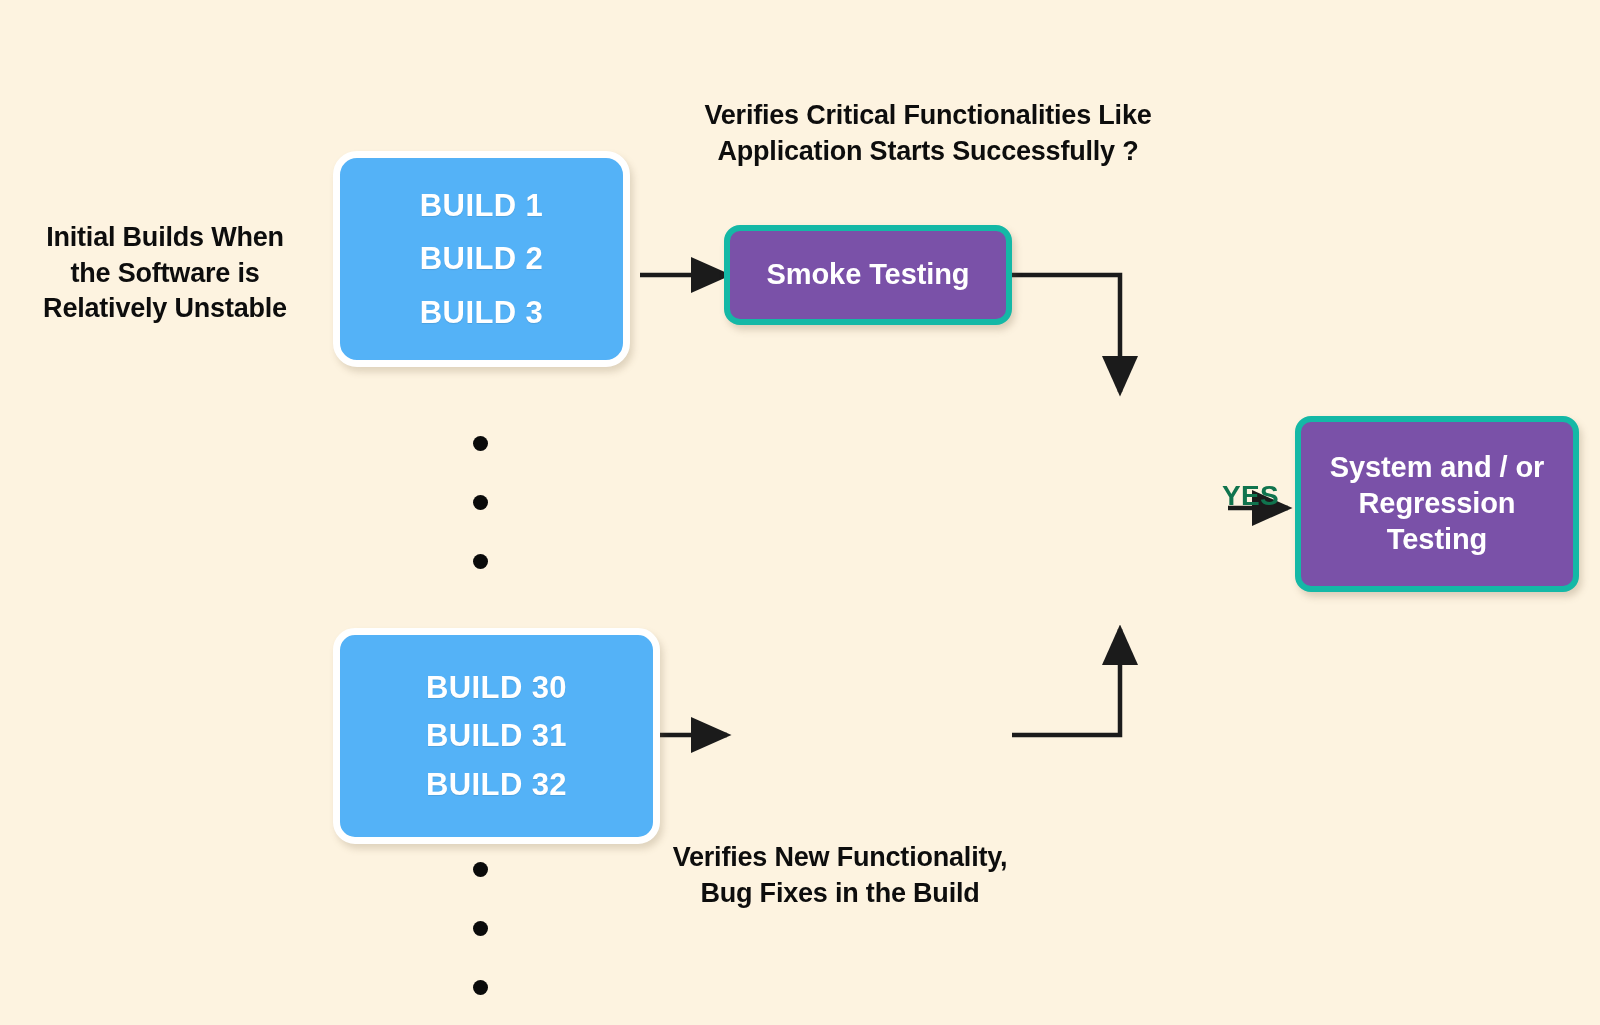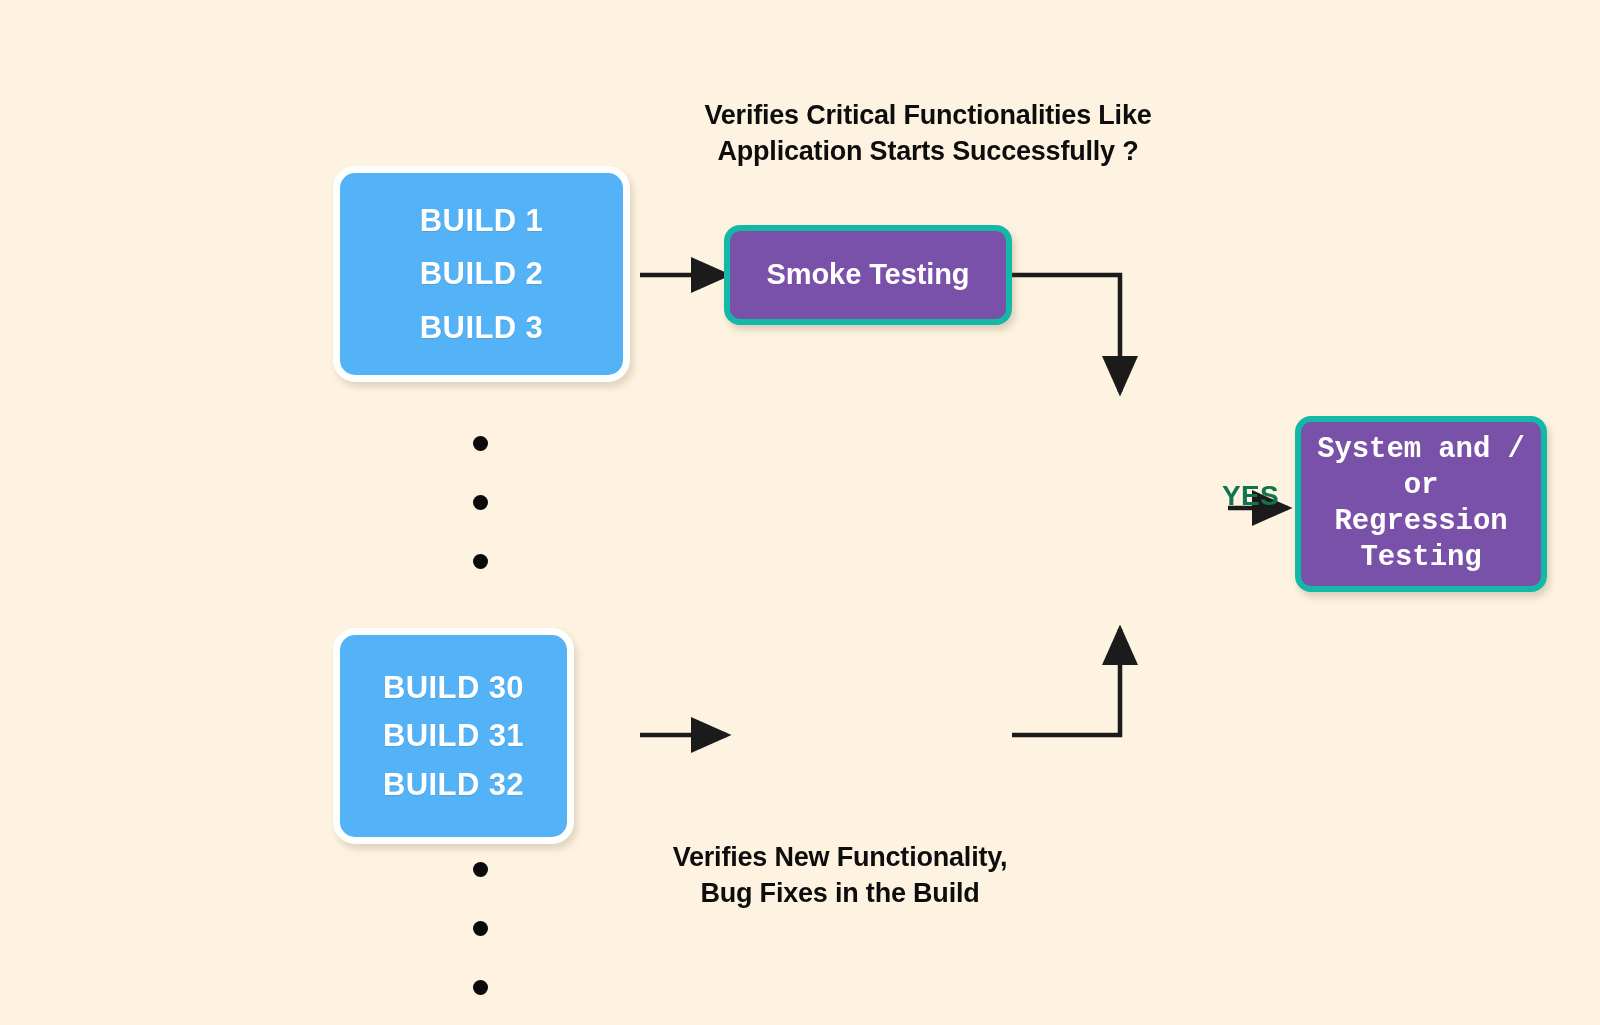--- a/index.html
+++ b/index.html
@@ -149,55 +149,58 @@
 
     <path d="M 1012,275 L 1120,275 L 1120,392" stroke="#1b1b1b" stroke-width="4.5" fill="none" stroke-linejoin="miter" marker-end="url(#arrowhead)"></path>
 
     <path d="M 640,735 L 727,735" stroke="#1b1b1b" stroke-width="4.5" fill="none" marker-end="url(#arrowhead)"></path>
 
     <path d="M 1012,735 L 1120,735 L 1120,629" stroke="#1b1b1b" stroke-width="4.5" fill="none" stroke-linejoin="miter" marker-end="url(#arrowhead)"></path>
 
     <path d="M 1228,508 L 1288,508" stroke="#1b1b1b" stroke-width="4.5" fill="none" marker-end="url(#arrowhead)"></path>
   </svg>
 
+  <div class="caption" style="left:20px; top:220px; width:290px;">Initial Builds When
+the Software is
+Relatively Unstable</div>
 
   <div class="caption" style="left:648px; top:98px; width:560px;">Verifies Critical Functionalities Like
 Application Starts Successfully ?</div>
 
 
   <div class="caption" style="left:620px; top:840px; width:440px;">Verifies New Functionality,
 Bug Fixes in the Build</div>
 
-  <div class="build-box" style="left:333px; top:166px; width:297px; height:216px; padding:12px 0;">
+  <div class="build-box" style="left:333px; top:151px; width:297px; height:216px; padding:12px 0;border-radius:24px;">
     <span class="build-line">BUILD 1</span>
     <span class="build-line">BUILD 2</span>
     <span class="build-line">BUILD 3</span>
   </div>
 
   <div class="dot" style="left:473px; top:436px;"></div>
   <div class="dot" style="left:473px; top:495px;"></div>
   <div class="dot" style="left:473px; top:554px;"></div>
 
-  <div class="build-box" style="left:333px; top:628px; width:241px; height:216px; padding:22px 0;">
+  <div class="build-box" style="left:333px; top:628px; width:327px; height:216px; padding:22px 0;">
     <span class="build-line">BUILD 30</span>
     <span class="build-line">BUILD 31</span>
     <span class="build-line">BUILD 32</span>
   </div>
 
   <div class="dot" style="left:473px; top:862px;"></div>
   <div class="dot" style="left:473px; top:921px;"></div>
   <div class="dot" style="left:473px; top:980px;"></div>
 
   <div class="proc-box" style="left:724px; top:225px; width:288px; height:100px;">
     <span class="proc-label">Smoke Testing</span>
   </div>
 
 
 
   <div class="edge-label" style="left:1222px; top:452px;margin-top:28px;">YES</div>
 
-  <div class="proc-box" style="left:1295px; top:416px; width:252px; height:176px;font-family:Liberation Mono, monospace;">
+  <div class="proc-box" style="left:1295px; top:416px; width:284px; height:176px;">
     <span class="proc-label">System and / or
 Regression
 Testing</span>
   </div>
 
 </div>
 
 </body></html>

